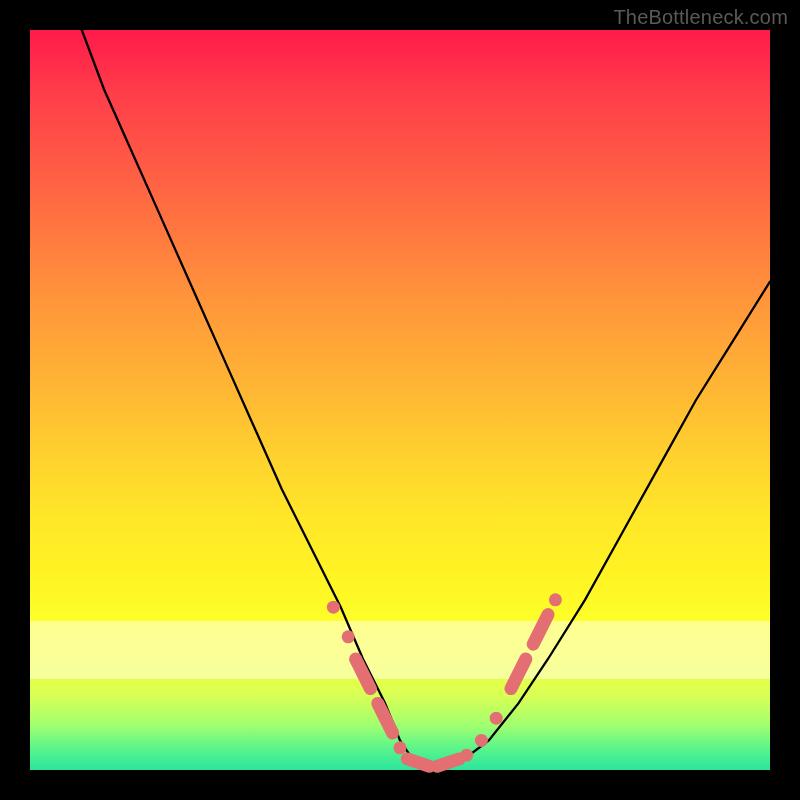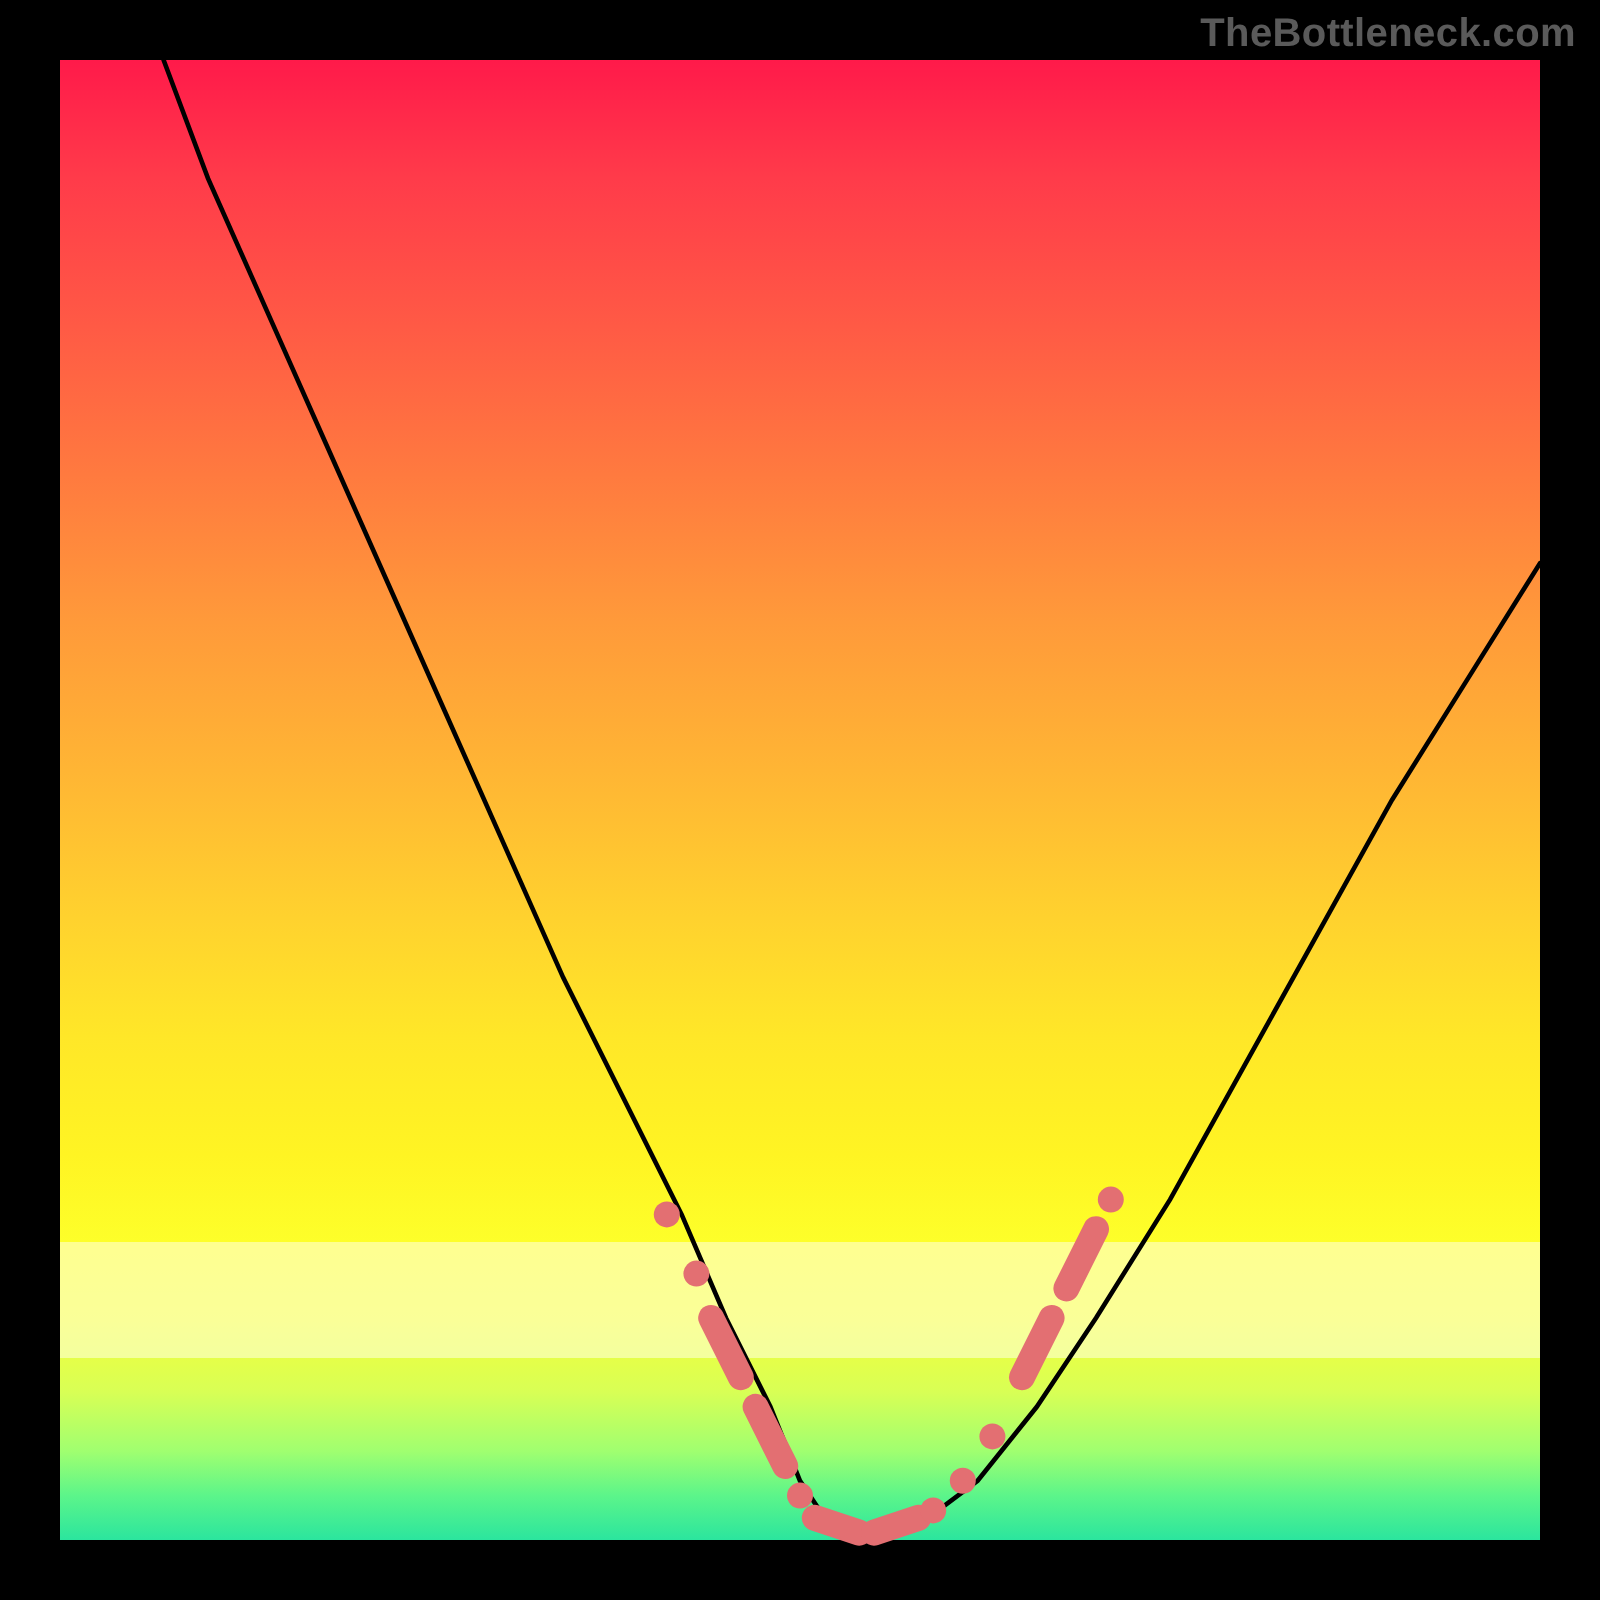--- a/index.html
+++ b/index.html
@@ -43,21 +43,21 @@
     height: 58px;
     background: rgba(255,255,230,0.55);
     pointer-events: none;
   }
   .watermark {
     position: absolute;
     top: 6px;
     right: 12px;
     color: #5a5a5a;
     font-size: 20px;
-    font-weight: 700;
+    font-weight: 400;
     letter-spacing: 0.2px;
     z-index: 5;
   }
   svg.overlay {
     position: absolute;
     left: 30px;
     top: 30px;
     width: 740px;
     height: 740px;
     z-index: 3;

